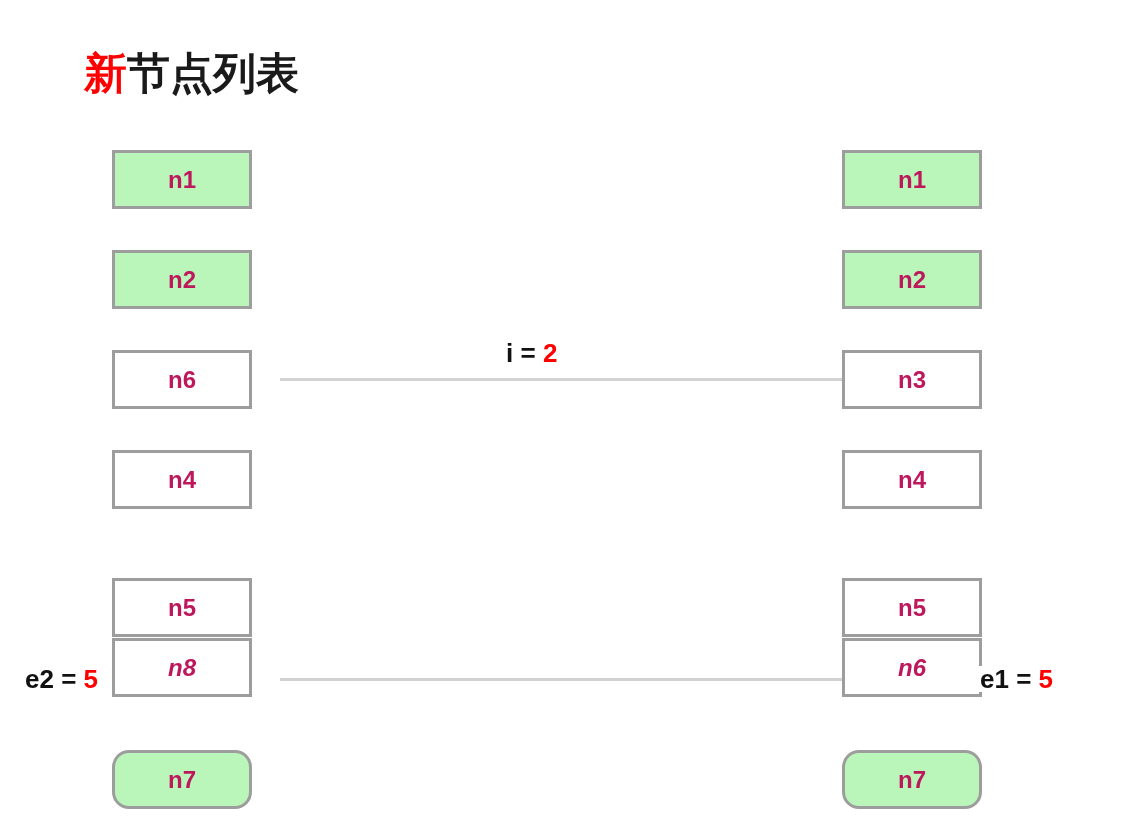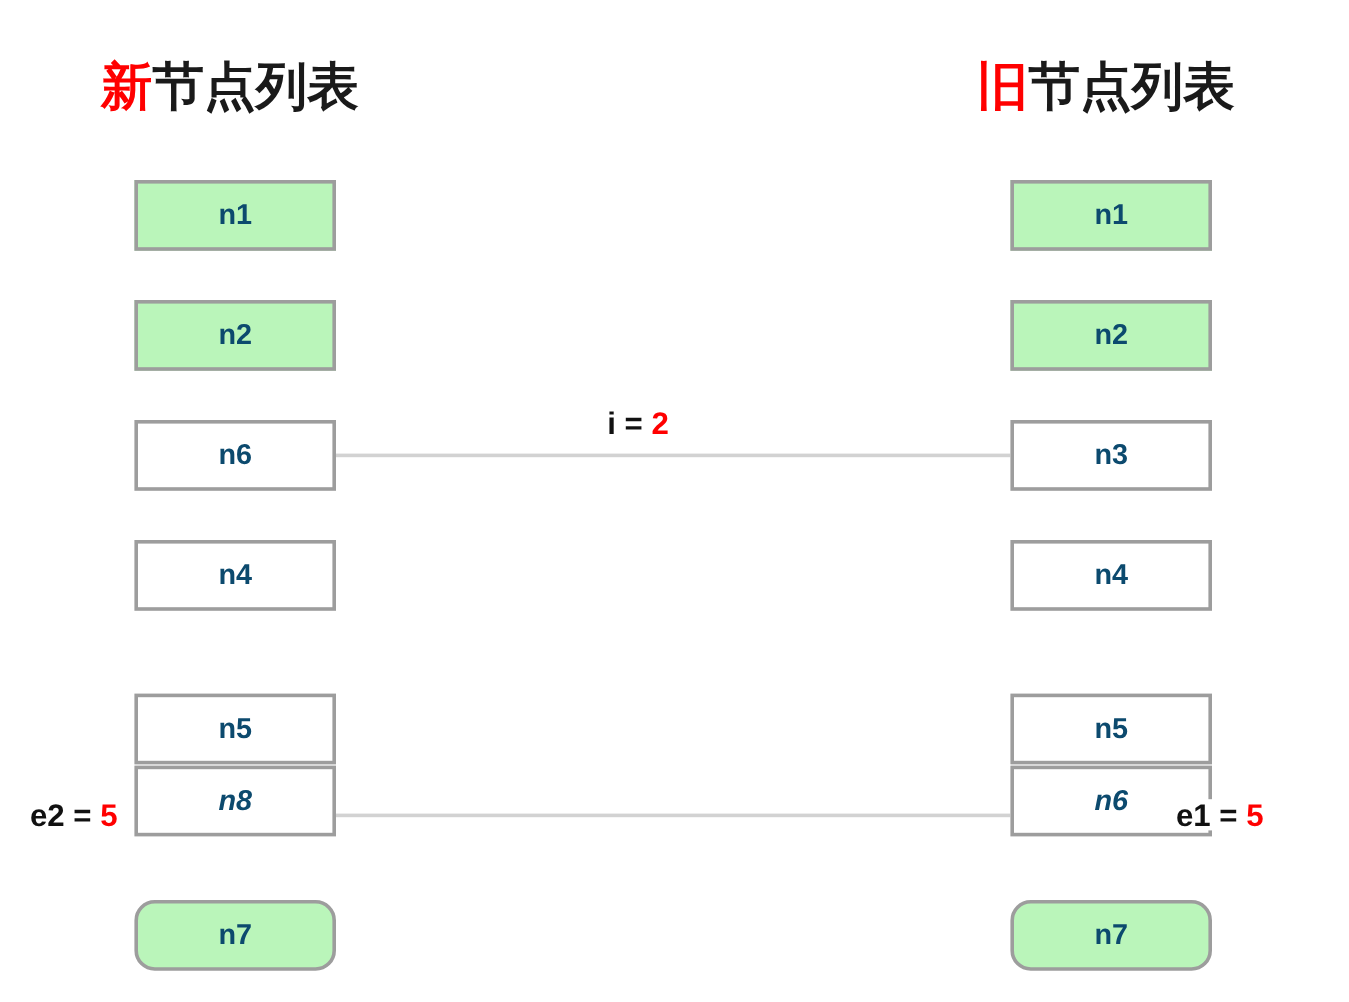--- a/index.html
+++ b/index.html
@@ -31,31 +31,31 @@
   }
   .col-title .hl {
     color: #ff0000;
   }
   #title-left  { left: 84px;  top: 52px; text-align: right; }
   #title-right { left: 814px; top: 52px; }
 
   
   .node {
     position: absolute;
-    width: 168px;
+    width: 140px;
     height: 59px;
     box-sizing: border-box;
     border: 3px solid #9d9d9d;
     background: #ffffff;
     display: flex;
     align-items: center;
     justify-content: center;
     font-size: 24px;
     font-weight: bold;
-    color: #0c4a6e;
+    color: #be185d;
     z-index: 3;
   }
   .node.green { background: #baf5ba; }
   .col-left  .node { left: 112px; }
   .col-right .node { left: 842px; }
 
   .row0 { top: 150px; }
   .row1 { top: 250px; }
   .row2 { top: 350px; }
   .row3 { top: 450px; }
@@ -93,21 +93,20 @@
   #label-e2 { left: 8px;   top: 666px; margin-left: 11px; }
   #label-e1 { left: 974px; top: 666px; }
 </style>
 </head>
 <body>
 
 <div id="canvas">
 
   <div class="col-title" id="title-left"><span class="hl">新</span><span>节点列表</span></div>
 
-  <div class="col-title" id="title-right"><span class="hl">旧</span><span>节点列表</span></div>
 
   <div class="connector" id="connector-i"></div>
   <div class="connector" id="connector-e"></div>
 
   <div class="col-left">
     <div class="node green row0">
         <span>n1</span>
       </div>
     <div class="node green row1">
         <span>n2</span>

